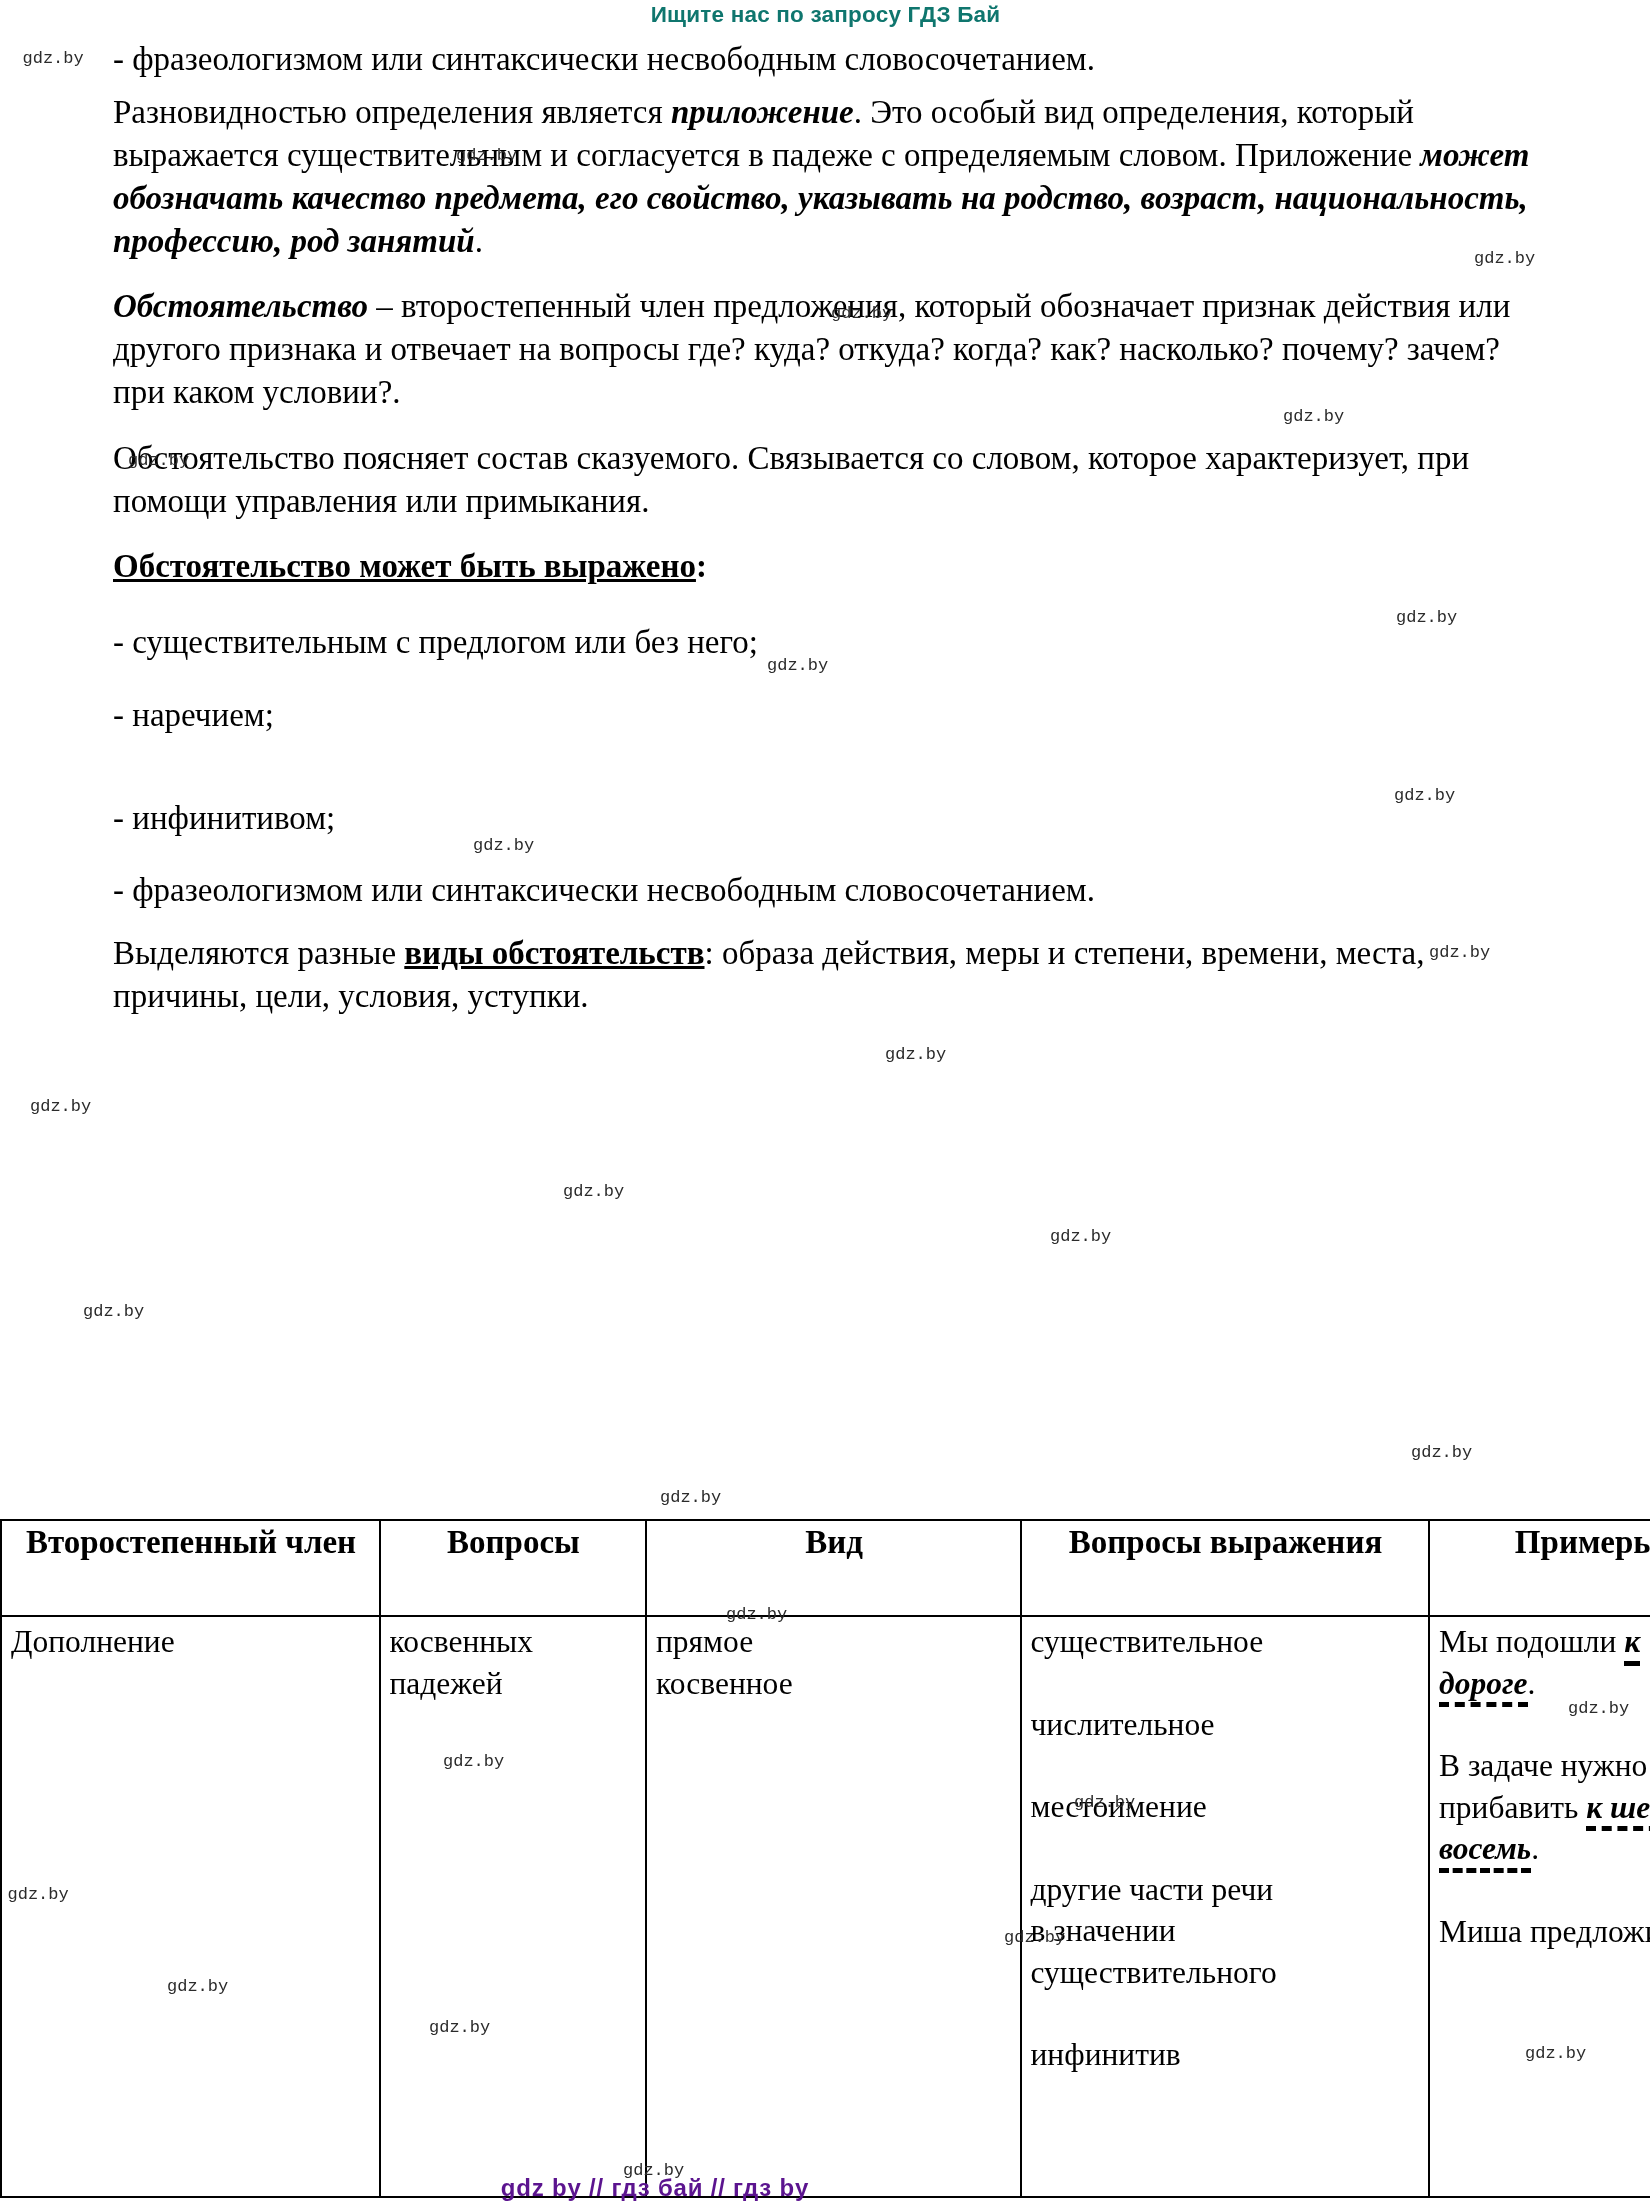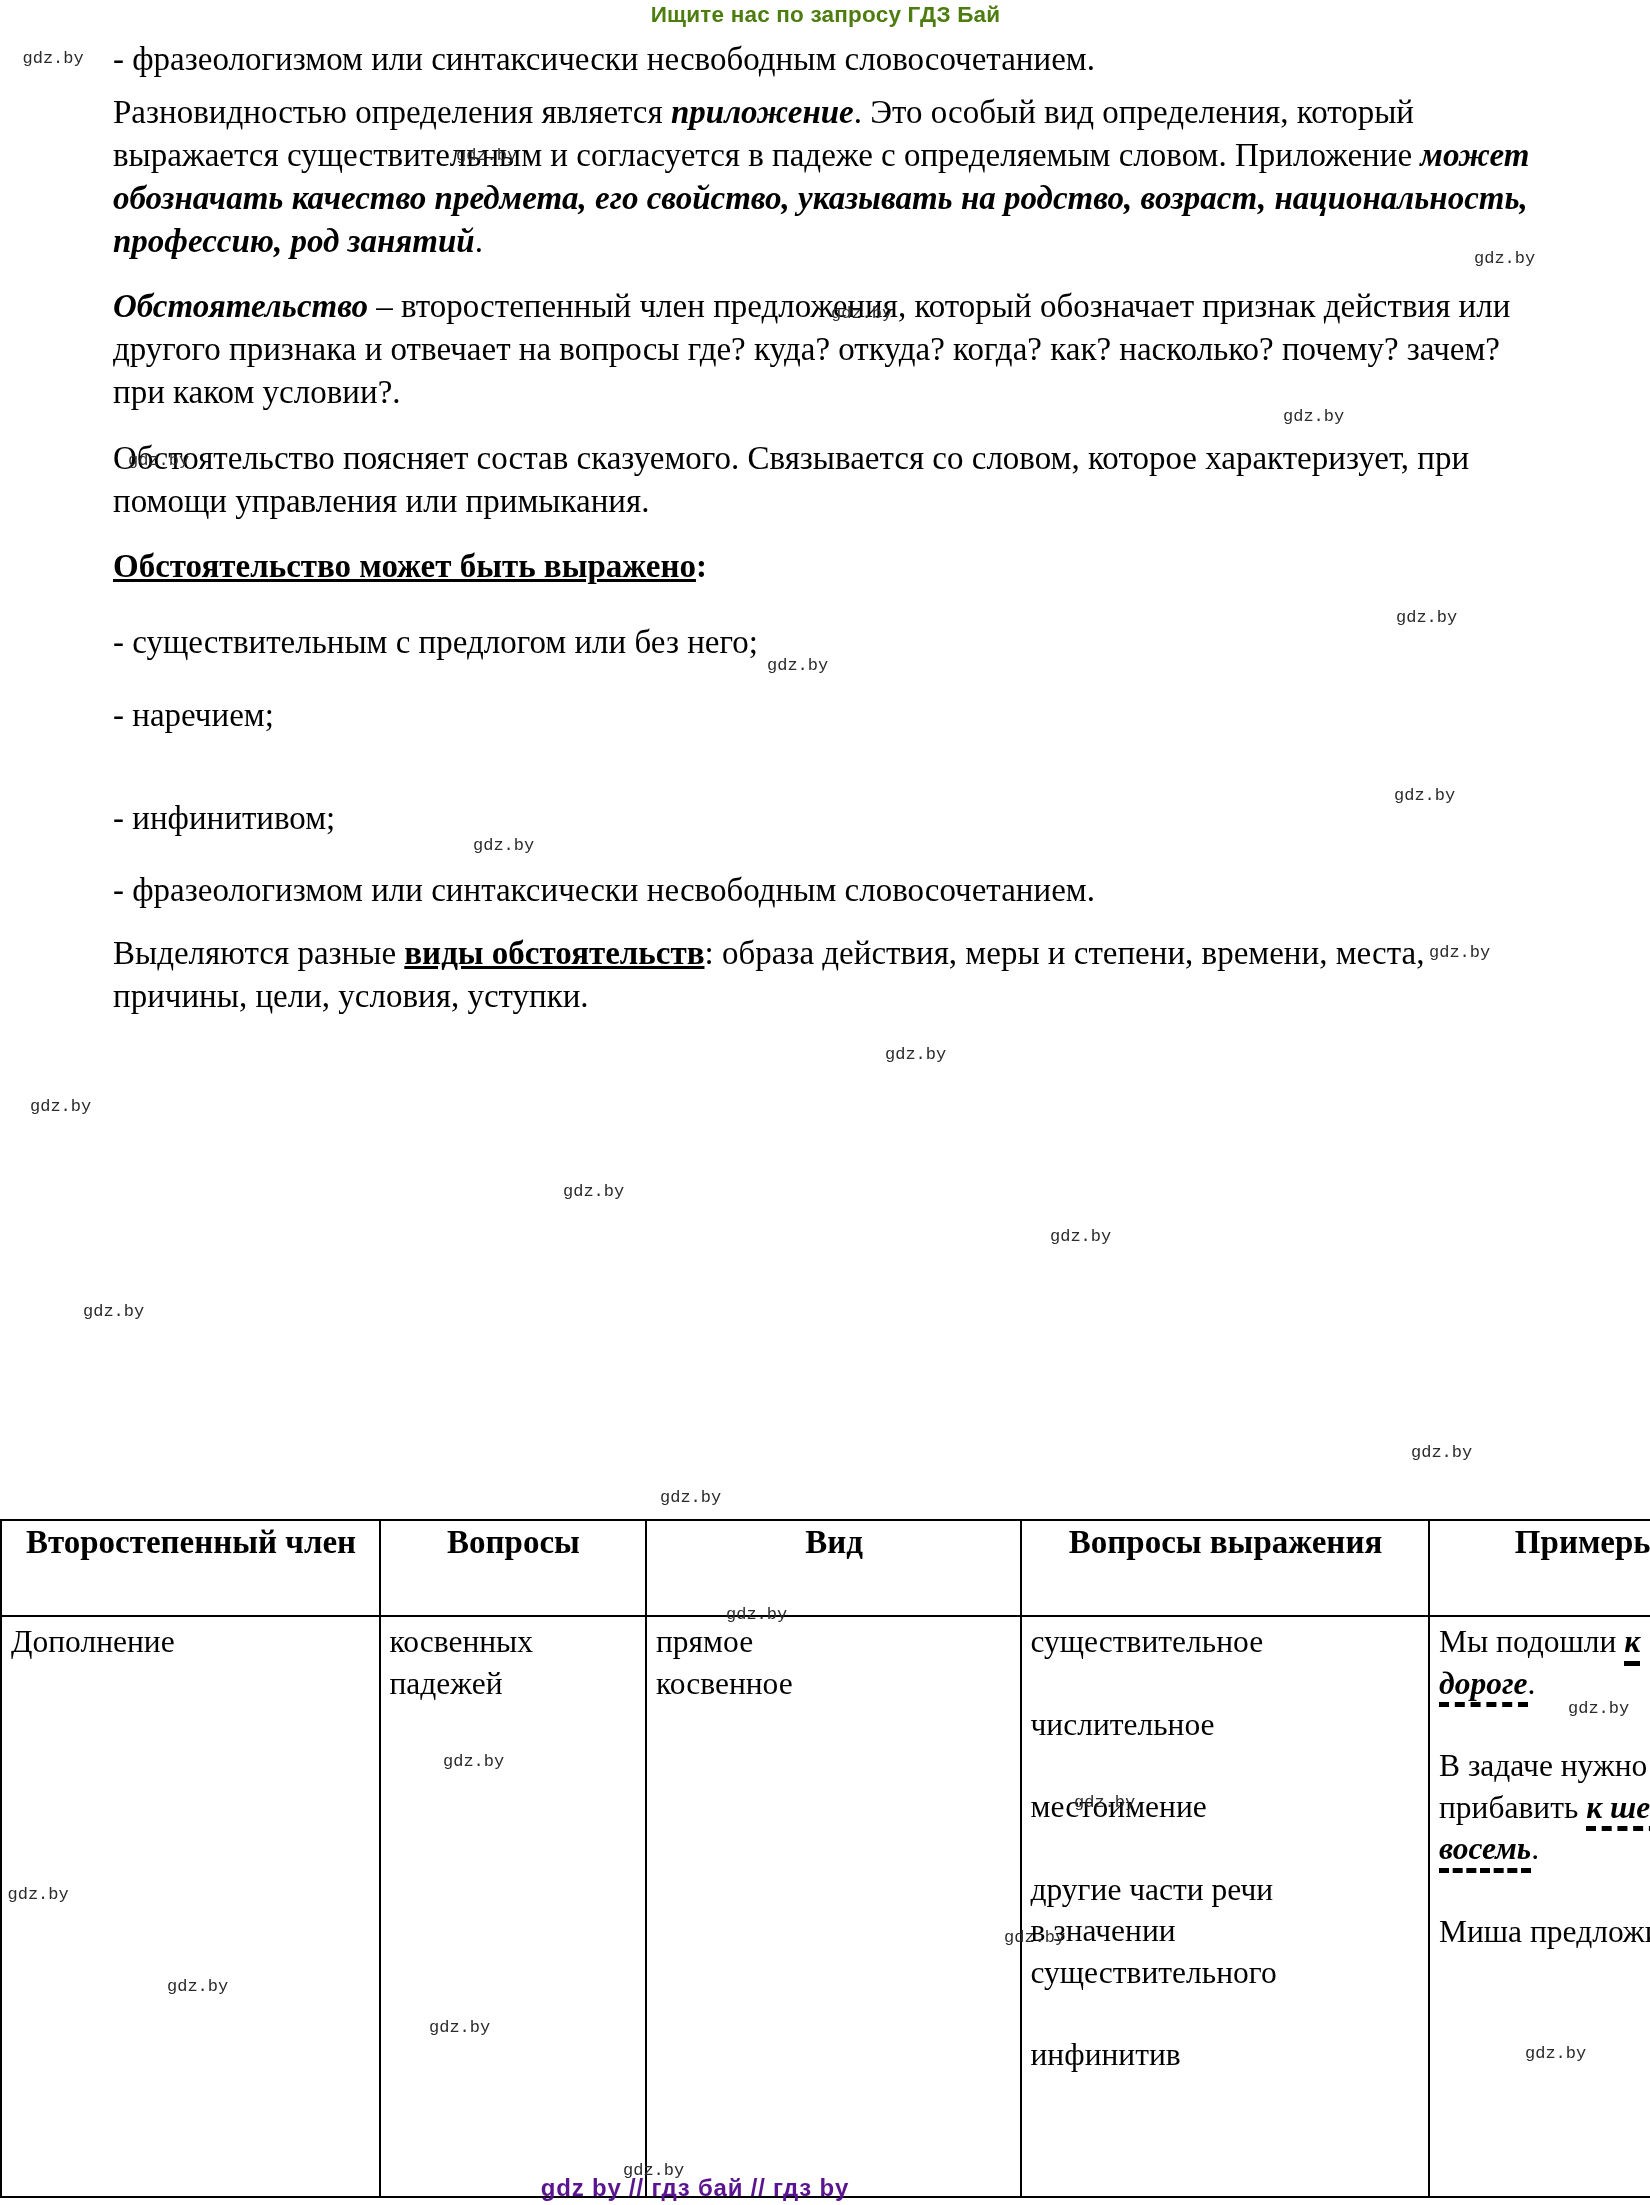--- a/index.html
+++ b/index.html
@@ -19,37 +19,36 @@
   
   .promo {
     position: absolute;
     top: 1.5px;
     left: 0;
     width: 1651px;
     text-align: center;
     font-family: "Liberation Sans", "DejaVu Sans", sans-serif;
     font-weight: bold;
     font-size: 22.5px;
-    color: #4d7c0f;
+    color: #0f766e;
     letter-spacing: 0.2px;
   }
 
   
   .footer {
     position: absolute;
     bottom: 3px;
     left: 0;
     width: 1310px;
     text-align: center;
     font-family: "Liberation Sans", "DejaVu Sans", sans-serif;
     font-weight: bold;
     font-size: 24px;
     color: #5B148F;
     letter-spacing: 0.8px;
-    margin-left: 40px;
   }
 
   
   .doc {
     position: absolute;
     top: 38px;
     left: 113px;
     width: 1418px;
   }
   .p {

